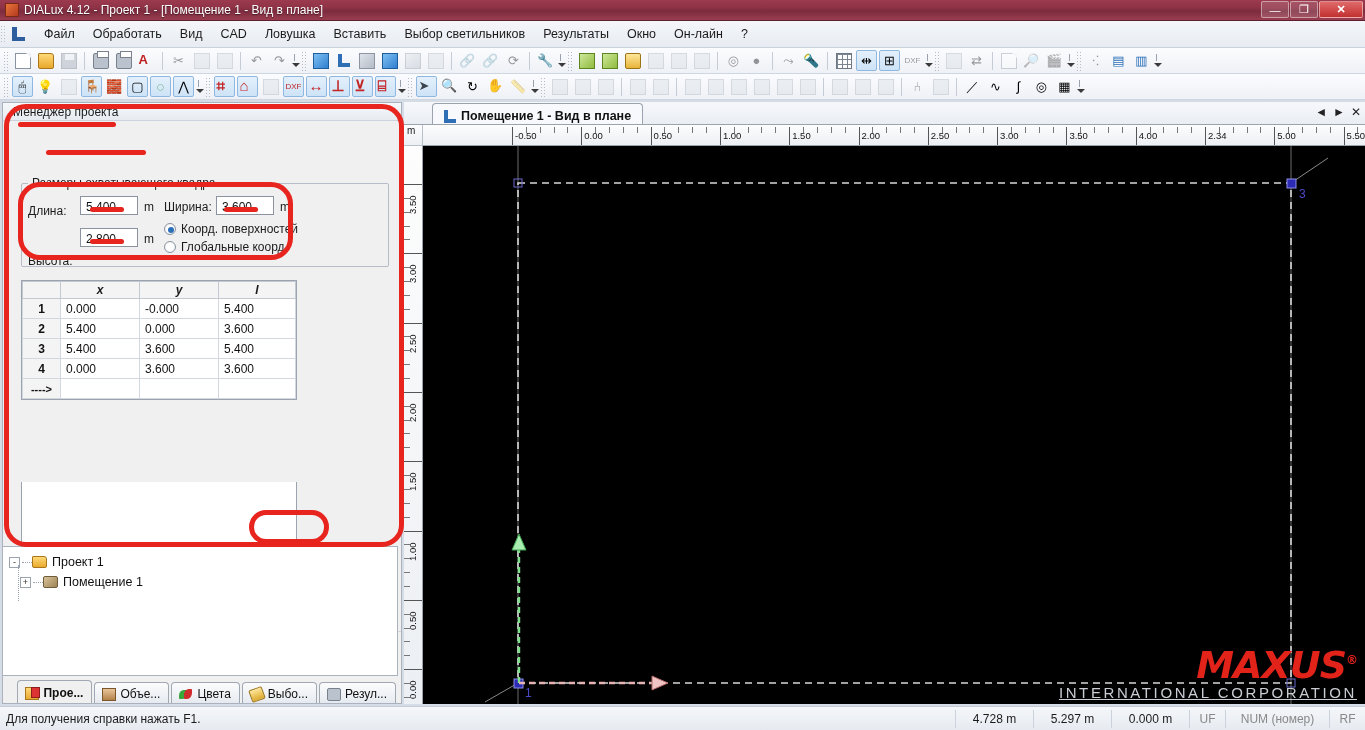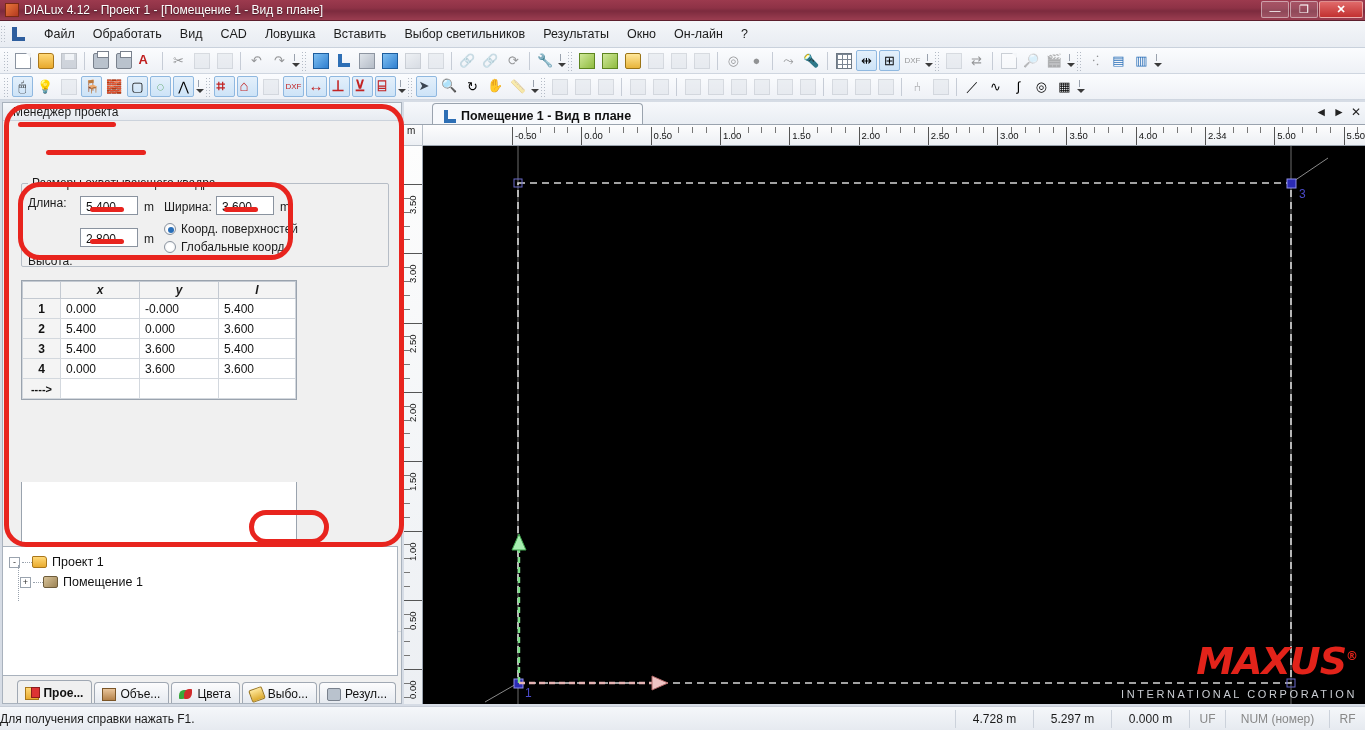--- a/index.html
+++ b/index.html
@@ -259,29 +259,29 @@
           transform: rotate(-90deg); transform-origin: left top; }
   .canvas {
     position:absolute; left:19px; top:44px; right:0; bottom:0; background:#000; overflow:hidden;
   }
   .maxus {
     position:absolute; right: 8px; bottom: 4px; text-align:right; line-height:1;
   }
   .maxus .m1 { font-size: 38px; font-weight: bold; color:#e2231a; letter-spacing:-1px;
                font-family:"DejaVu Sans", sans-serif; font-style: italic; }
   .maxus .m1 sup{font-size:12px; vertical-align: super;}
-  .maxus .m2 { font-size: 11px; letter-spacing: 2.6px; color:#c9ccd2; margin-top:9px; }
+  .maxus .m2 { font-size: 15px; letter-spacing: 2.6px; color:#c9ccd2; margin-top:1px;text-decoration:underline; }
 
   
   .statusbar {
     position:absolute; left:0; bottom:0; width:1365px; height:24px;
     background: linear-gradient(to bottom,#f5f7fa,#e6eaf0); border-top:1px solid #c7cdd7;
     display:flex; align-items:center; font-size: 12px; color:#1b1b1b;
   }
-  .sb-msg { flex: 1; }
+  .sb-msg { padding-left:6px; flex: 1; }
   .sb-cell { width: 78px; text-align: center; border-left: 1px solid #ccd2db; height:18px; line-height:18px;}
   .sb-cell.sm { width: 36px; color:#888; }
   .sb-cell.md { width: 104px; color:#888; }
 
   
   .annot { position:absolute; pointer-events:none; }
   .ann-box { border: 5px solid #e8241e; border-radius: 22px; }
   .ann-ul { background:#e8241e; border-radius: 3px; height: 5px; }
 </style>
 </head>
@@ -614,21 +614,21 @@
   </div>
 
   <div class="leftdock">
     <div class="pm-caption">Менеджер проекта</div>
     <div class="pm-body">
 
 
       <div class="group">
         <div class="group-title">Размеры охватывающего квадра</div>
 
-        <div class="fld-lab" style="left:6px; top:12px;">Длина:</div>
+        <div class="fld-lab" style="left:6px; top:20px;">Длина:</div>
         <input class="txtbox" style="left: 58px; top: 12px; width: 58px;" value="5.400">
         <div class="unit" style="left:122px; top:16px;">m</div>
 
         <div class="fld-lab" style="left:142px; top:16px;">Ширина:</div>
         <input class="txtbox" style="left: 194px; top: 12px; width: 58px;" value="3.600">
         <div class="unit" style="left:258px; top:16px;">m</div>
 
         <div class="fld-lab" style="left:6px; top:32px;margin-top:38px;">Высота:</div>
         <input class="txtbox" style="left: 58px; top: 44px; width: 58px;" value="2.800">
         <div class="unit" style="left:122px; top:48px;">m</div>

